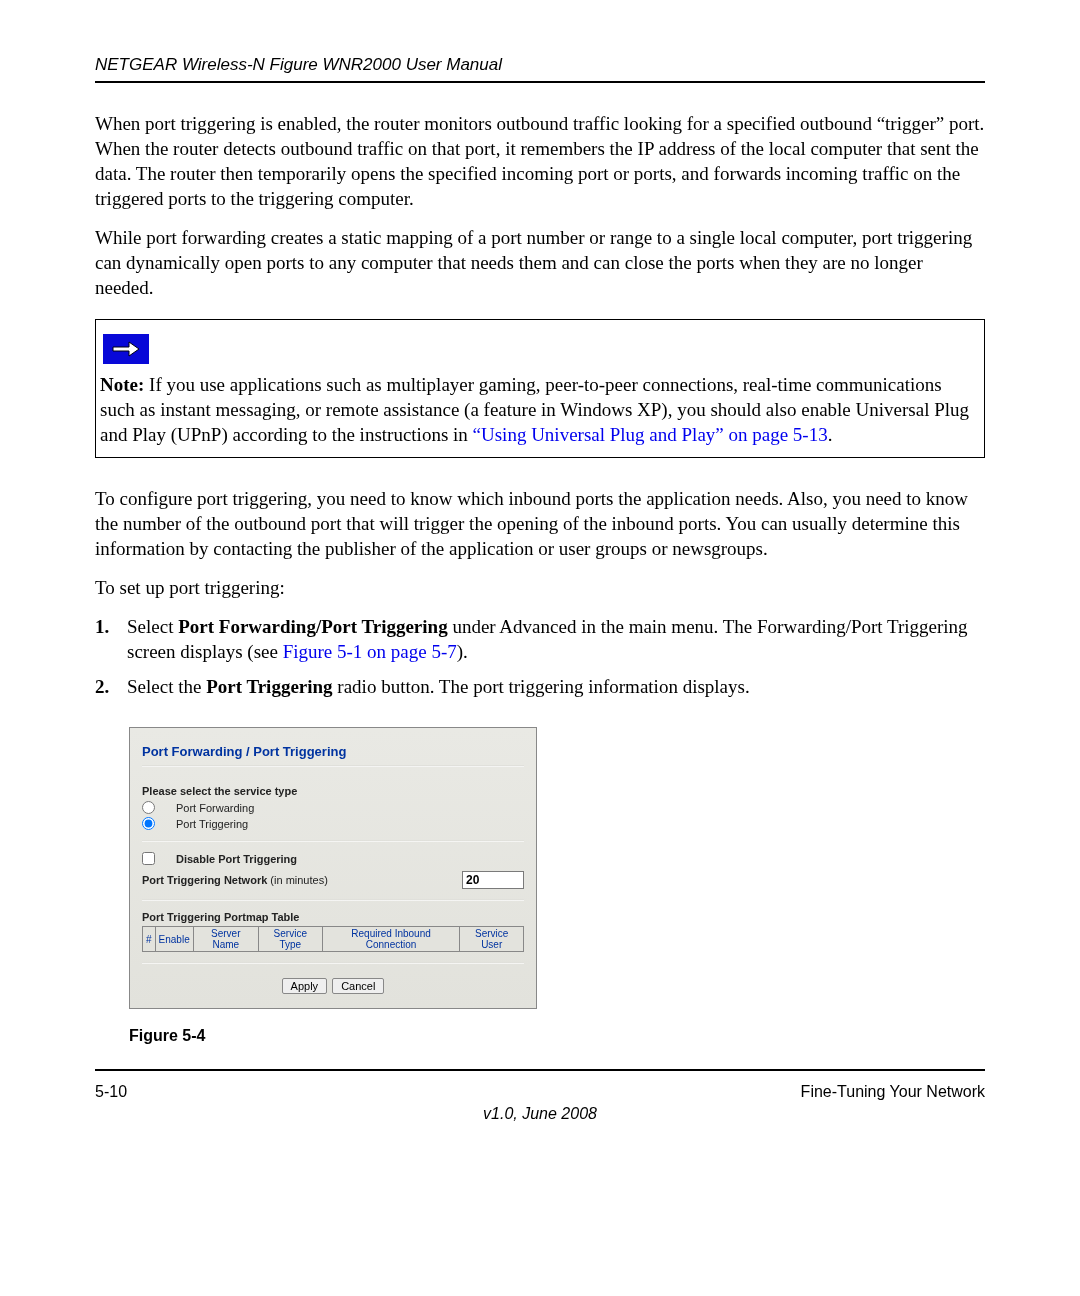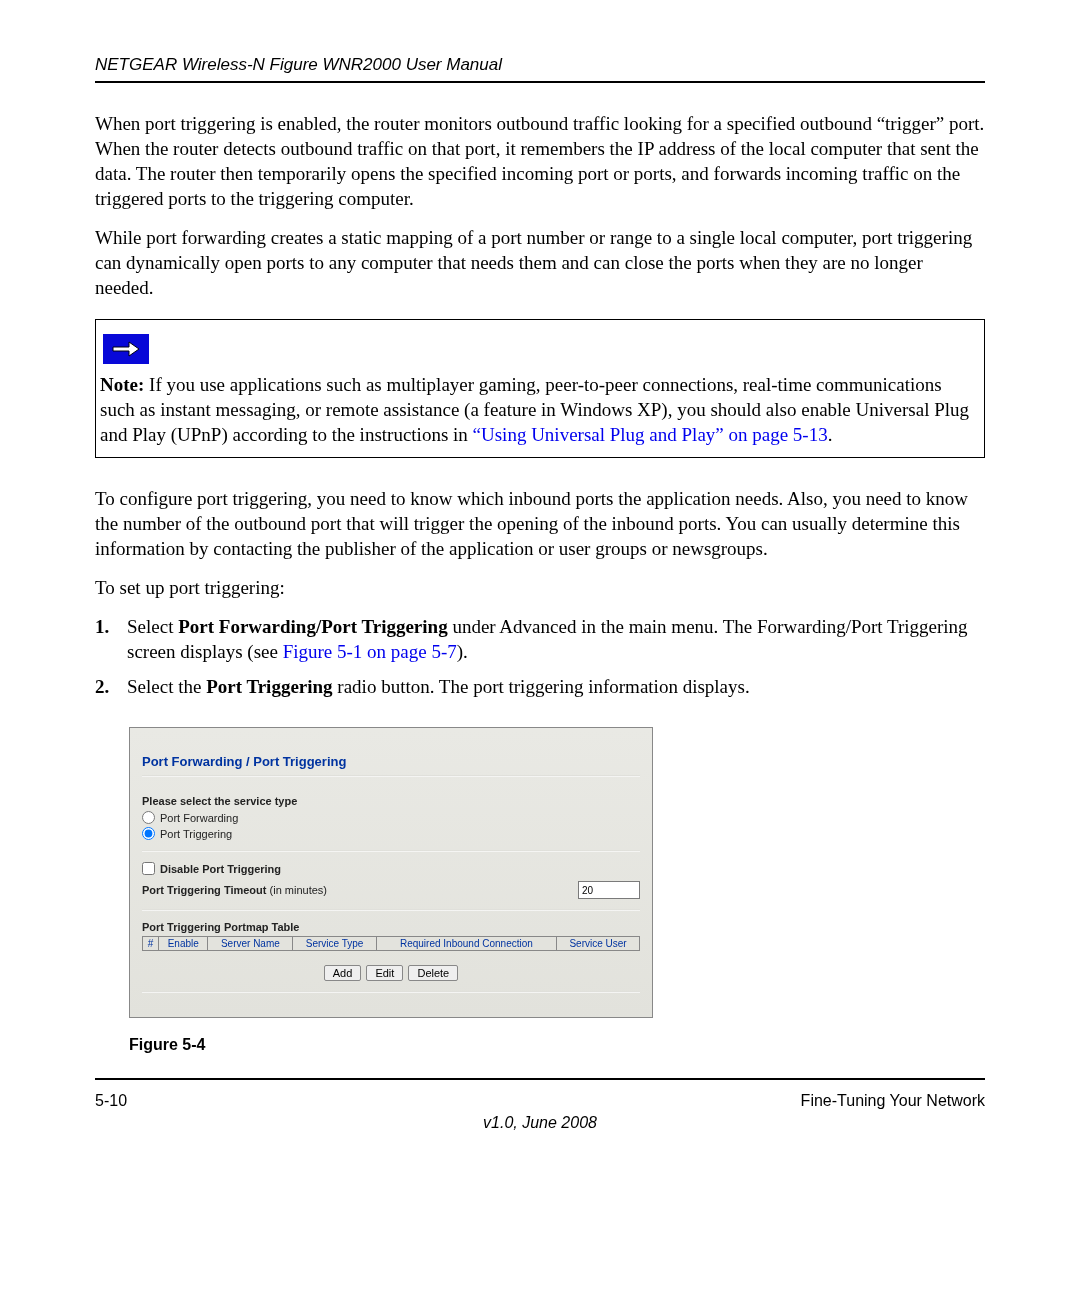--- a/index.html
+++ b/index.html
@@ -59,51 +59,51 @@
   .bold { font-weight: bold; }
   .link { color: #0000ee; }
   .steps { margin: 0; padding: 0; list-style: none; }
   .steps li { display: flex; margin-bottom: 10px; line-height:1.32; }
   .step-num { font-weight: bold; width: 32px; flex:0 0 32px; }
   .step-body { flex: 1; }
 
   
   .ui-shot {
     margin: 28px 0 10px 34px;
-    width: 524px;
+    width: 408px;
     border: 1px solid #888;
     background: linear-gradient(#e9e9e4, #e2e2dc);
     font-family: Tahoma, Arial, sans-serif;
     font-size: 11px;
     color: #222;
-    padding: 26px 12px 14px 12px;
+    padding: 16px 12px 14px 12px;
     box-sizing: border-box;
   }
   .ui-title {
     color: #0033a0;
     font-weight: bold;
     font-size: 13px;
     margin-bottom: 6px;
   }
   .ui-hr {
     height: 2px;
     background: linear-gradient(#d6d6cf,#fff);
     margin: 6px 0 18px 0;
   }
   .ui-hr2 {
     height: 2px;
     background: linear-gradient(#d6d6cf,#fff);
     margin: 10px 0 10px 0;
   }
   .section-label { font-weight: bold; margin-bottom: 4px; }
-  .radio-row, .check-row { display:flex; align-items:center; gap:5px; margin:3px 0; }
+  .radio-row, .check-row { display:flex; align-items:center; gap:21px; margin:3px 0; }
   .radio-row input, .check-row input { margin:0; }
   .timeout-row { display:flex; align-items:center; justify-content:space-between; margin-top:6px;}
   .timeout-row input[type=text] {
-    width: 54px; height:16px; font-size:10px; border:1px solid #7a7a7a; background:#fff; padding:0 3px;
+    width: 54px; height:16px; font-size:12px; border:1px solid #7a7a7a; background:#fff; padding:0 3px;font-weight:bold;
   }
   .portmap-label { font-weight:bold; margin-top:6px; }
   .portmap-table { border:1px solid #888; border-collapse:collapse; margin-top:3px; width:100%; background:#efefe9;}
   .portmap-table th { border:1px solid #888; font-size:10px; font-weight:normal; color:#0033a0; padding:1px 3px; background:#e3e3dd;}
   .btn-row { text-align:center; margin-top:14px; }
   .btn-row2 { text-align:center; margin-top:14px; }
   button.ui-btn {
     font-family: Tahoma, Arial, sans-serif;
     font-size:11px;
     padding: 1px 8px;
@@ -191,47 +191,46 @@
     </label>
 
     <div class="ui-hr2"></div>
 
     <label class="check-row">
       <input type="checkbox" style="">
       <span class="bold">Disable Port Triggering</span>
     </label>
     <div class="timeout-row">
       <span>
-        <span class="bold">Port Triggering Timeout</span><span class="inminutes"> (in minutes)</span>
+        <span class="bold">Port Triggering Network</span><span class="inminutes"> (in minutes)</span>
       </span>
       <input type="text" value="20" style="">
     </div>
 
     <div class="ui-hr2"></div>
 
     <div class="portmap-label">Port Triggering Portmap Table</div>
     <table class="portmap-table">
       <tbody>
           <tr>
         <th>#</th>
         <th>Enable</th>
         <th>Server Name</th>
         <th>Service Type</th>
         <th>Required Inbound Connection</th>
         <th>Service User</th>
       </tr>
     </tbody>
       </table>
 
-    <div class="btn-row">
-      <button class="ui-btn">Add</button>
-      <button class="ui-btn">Edit</button>
-      <button class="ui-btn">Delete</button>
-    </div>
     <div class="ui-hr2"></div>
+    <div class="btn-row2">
+      <button class="ui-btn">Apply</button>
+      <button class="ui-btn">Cancel</button>
+    </div>
   </div>
 
   <div class="fig-caption">Figure 5-4</div>
 
   <div class="footer-rule">
     <span>5-10</span>
     <span>Fine-Tuning Your Network</span>
   </div>
   <div class="footer-version">v1.0, June 2008</div>
 </div>

